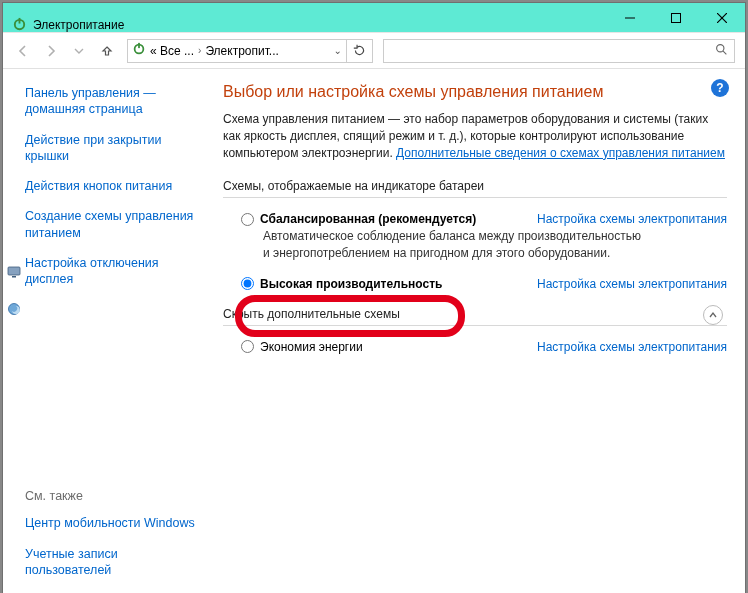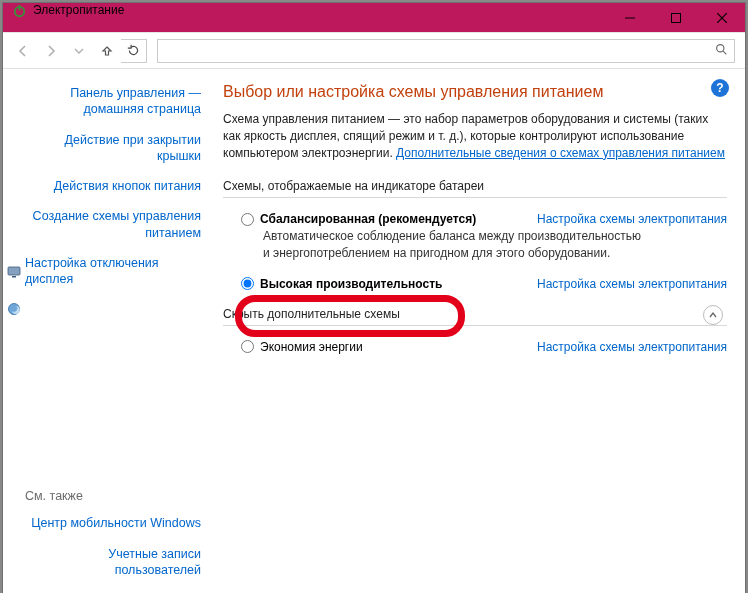--- a/index.html
+++ b/index.html
@@ -18,23 +18,23 @@
     height: 593px;
     background: #fff;
     border: 1px solid #707070;
     display: flex;
     flex-direction: column;
   }
   
   .titlebar {
     height: 30px;
     display: flex;
-    align-items: flex-start;
+    align-items: flex-end;
     padding-left: 8px;
-    background: #be185d;
+    background: #5eead4;
     border-bottom: 1px solid #e6e6e6;
   }
   .titlebar .app-icon {
     width: 16px; height: 16px; margin-right: 6px;
     display: inline-flex; align-items:center; justify-content:center;
     color:#3a8f3a;
   }
   .titlebar .title { flex: 0 0 auto; color:#000; }
   .titlebar .spacer { flex: 1; }
   .win-controls { display: flex; height: 100%; }
@@ -95,21 +95,20 @@
     padding: 16px 0 12px 22px;
     display:flex; flex-direction:column;
     font-size: 12.5px;
   }
   .sidebar a.side-link {
     color:#0066cc; text-decoration:none;
     margin-bottom: 14px;
     line-height: 1.3;
     display:block;
     padding-right:12px;
-    text-align:right;
   }
   .sidebar .side-item {
     display:flex; align-items:center;
     margin-bottom:14px;
     margin-left:-18px;
     padding-right:12px;
   }
   .sidebar .side-item .bullet{
     width:14px; height:14px; margin-right:4px; margin-top:1px;
     display:inline-flex;align-items:center;justify-content:center;
@@ -227,20 +226,32 @@
     <div class="nav-btn disabled">
       <svg width="10" height="10">
           <path d="M1 3 L5 7 L9 3" fill="none" stroke="#b0b0b0" stroke-width="1.4"></path>
         </svg>
     </div>
     <div class="nav-btn">
       <svg width="14" height="14" viewBox="0 0 14 14">
           <path d="M7 3 L11 7 L8.5 7 L8.5 11 L5.5 11 L5.5 7 L3 7 Z" fill="none" stroke="#555" stroke-width="1.2"></path>
         </svg>
     </div>
+    <div class="addressbar">
+      <span>
+        <svg width="14" height="14" viewBox="0 0 16 16">
+            <circle cx="8" cy="8" r="5" fill="none" stroke="#3a8f3a" stroke-width="2"></circle>
+            <rect x="7" y="1" width="2" height="6" fill="#3a8f3a"></rect>
+          </svg>
+      </span>
+      <span class="crumb">« Все ...</span>
+      <span class="chev">›</span>
+      <span class="crumb">Электропит...</span>
+      <span class="addr-dropdown">⌄</span>
+    </div>
     <div class="refresh-btn">
       <svg width="13" height="13" viewBox="0 0 16 16">
           <path d="M3 8a5 5 0 1 0 2-4" fill="none" stroke="#444" stroke-width="1.4"></path>
           <path d="M5 1 L5 5 L1 5" fill="none" stroke="#444" stroke-width="1.4"></path>
         </svg>
     </div>
     <div class="searchbox">
       <span class="search-icon">
         <svg width="13" height="13" viewBox="0 0 16 16">
             <circle cx="6.5" cy="6.5" r="4.5" fill="none" stroke="#666" stroke-width="1.4"></circle>

